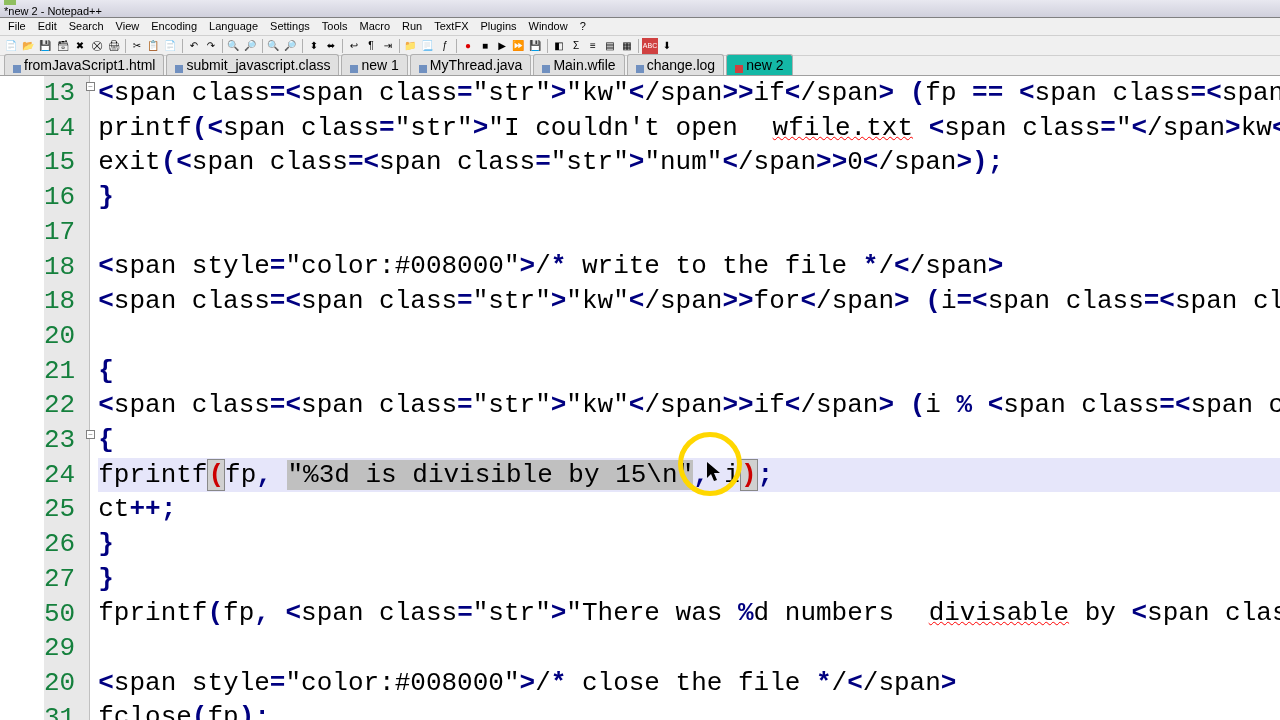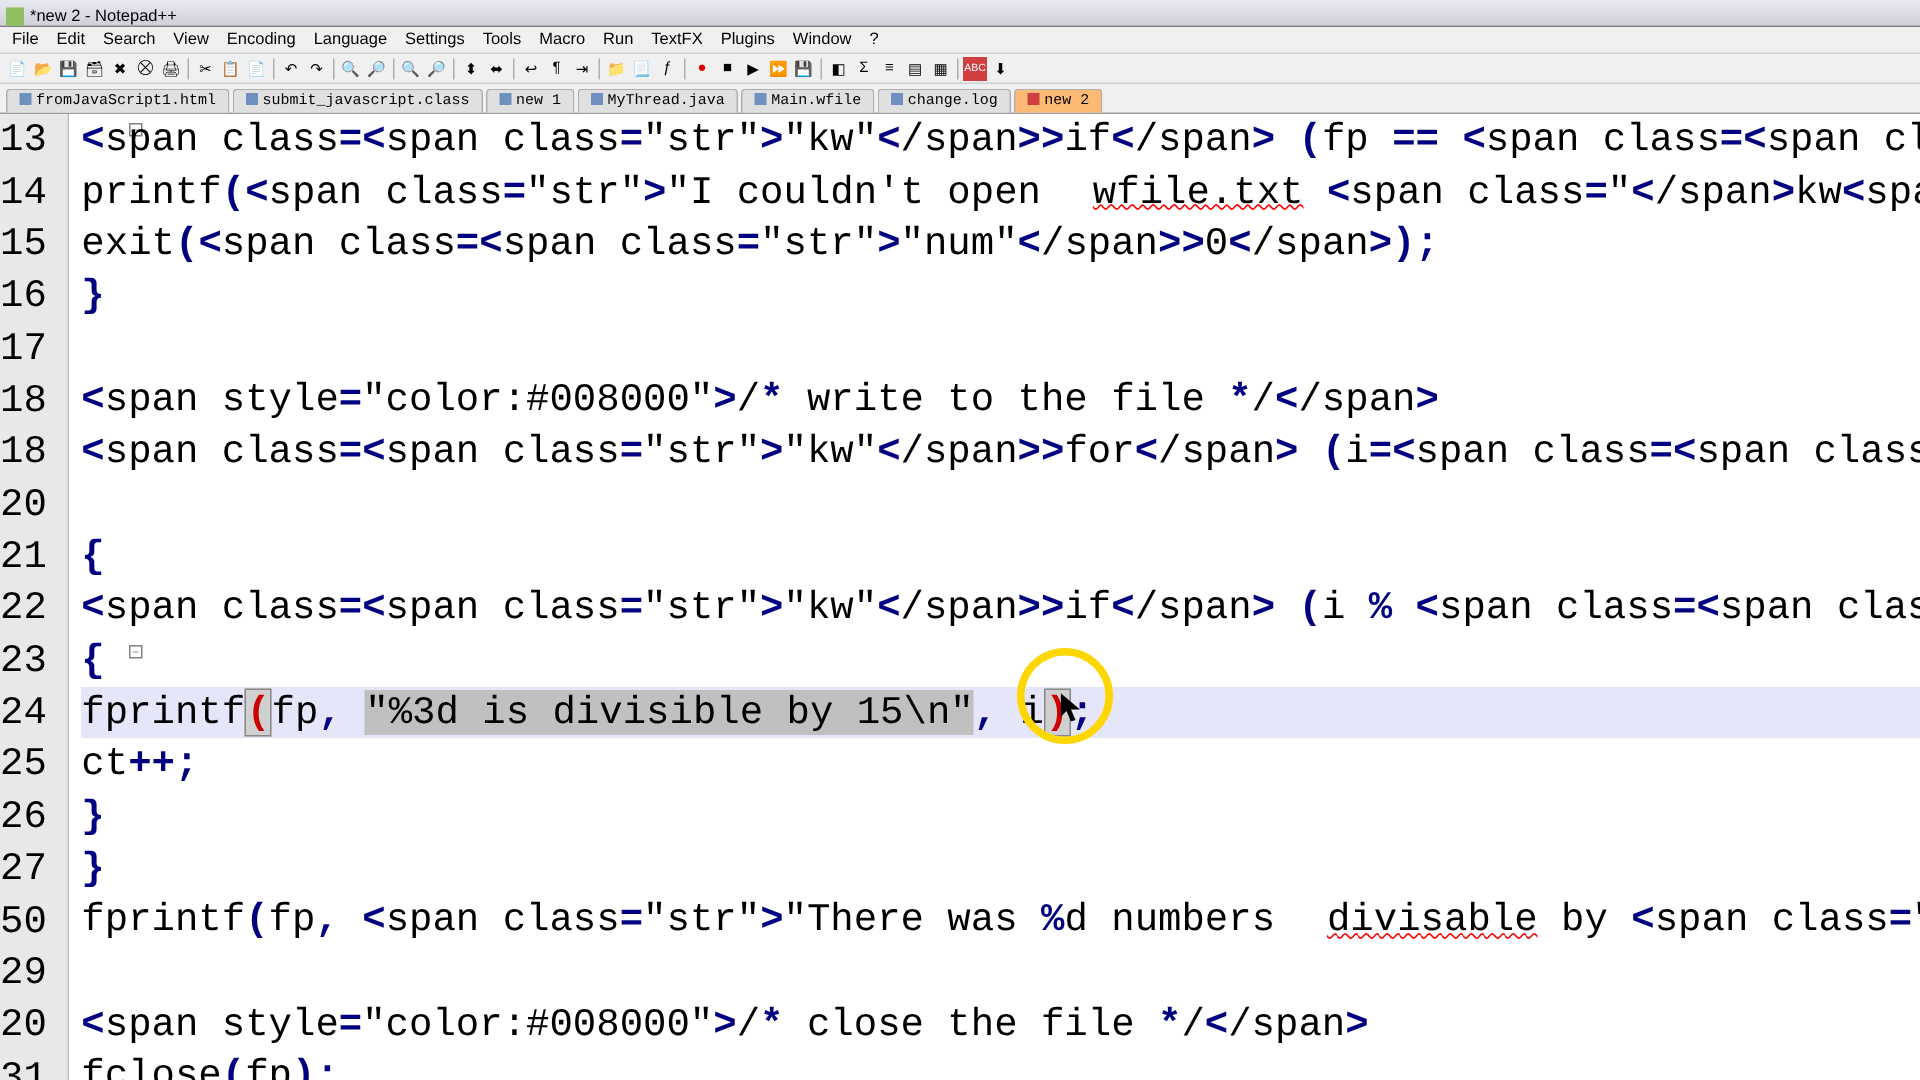--- a/index.html
+++ b/index.html
@@ -1,31 +1,31 @@
 <!DOCTYPE html>
 <html><head>
 <meta charset="utf-8">
 <style>
 * { margin:0; padding:0; box-sizing:border-box; }
 body { font-family:Tahoma,Arial,sans-serif; font-size:11px; background:#fff; width:1280px; height:720px; overflow:hidden; position:relative; }
-.titlebar { height:18px; background:linear-gradient(#e8e8f0,#d0d0dc); display:flex; align-items:flex-end; padding:0 4px; border-bottom:1px solid #808080; }
+.titlebar { height:18px; background:linear-gradient(#e8e8f0,#d0d0dc); display:flex; align-items:flex-start; padding:0 4px; border-bottom:1px solid #808080;flex-direction:column; }
 .titlebar .ticon { width:12px; height:12px; background:#8fbf5f; margin-right:4px; }
 .titlebar .ttext { font-size:11px; }
 .menubar { height:18px; background:#f0f0f0; display:flex; align-items:flex-start; padding:0 2px; border-bottom:1px solid #d0d0d0; }
 .menubar span { padding:2px 6px; cursor:default; }
 .toolbar { height:20px; background:#f0f0f0; display:flex; align-items:center; padding:0 4px; gap:1px; border-bottom:1px solid #d0d0d0; }
 .toolbar .tbtn { width:16px; height:16px; display:inline-flex; align-items:center; justify-content:center; font-size:10px; border:1px solid transparent; }
 .toolbar .sep { width:1px; height:14px; background:#b0b0b0; margin:0 2px; }
 .tabbar { height:20px; background:#f0f0f0; display:flex; align-items:flex-end; padding:0 4px; border-bottom:1px solid #a0a0a0; }
-.tab { padding:2px 8px; font-size:10px; background:#e0e0e0; border:1px solid #b0b0b0; border-bottom:none; margin-right:2px; border-radius:3px 3px 0 0; display:flex; align-items:flex-start; gap:3px;font-family:Liberation Mono, monospace; }
+.tab { padding:2px 8px; font-size:14px; background:#e0e0e0; border:1px solid #b0b0b0; border-bottom:none; margin-right:2px; border-radius:3px 3px 0 0; display:flex; align-items:flex-end; gap:3px; }
 .tab .ticon2 { width:8px; height:8px; background:#7090c0; }
-.tab.active { background:#fdba74; }
+.tab.active { background:#14b8a6; }
 .tab.active .ticon2 { background:#d04040; }
 .editor { display:flex; height:644px; background:#fff; position:relative; }
-.gutter { width:95px; background:#e8e8e8; border-right:1px solid #c0c0c0; text-align:right; padding-right:14px; font-family:'Consolas','Courier New',monospace; font-size:26px; color:#000000; line-height:34.7px; }
+.gutter { width:95px; background:#e8e8e8; border-right:1px solid #c0c0c0; text-align:right; padding-right:14px; font-family:'Consolas','Courier New',monospace; font-size:26px; color:#15803d; line-height:34.7px;margin-left:44px; }
 .fold { position:absolute; left:86px; top:0; width:10px; height:100%; }
 .fold .fm { position:absolute; left:0; width:9px; height:9px; border:1px solid #808080; background:#fff; font-size:8px; line-height:7px; text-align:center; color:#808080; }
 .code { flex:1; font-family:'Consolas','Courier New',monospace; font-size:26px; line-height:34.7px; padding-left:8px; white-space:pre; position:relative; }
 .ln { height:34.7px; position:relative; }
 .hl-line { background:#e6e6fa; }
 .op { color:#000080; font-weight:bold; }
 .br-hl { background:#d0d0d0; color:#cc0000; font-weight:bold; border:1px solid #888; }
 .sel { background:#c0c0c0; }
 .spell { text-decoration:underline wavy red; text-decoration-thickness:1px;margin-left:19px; }
 .cursor-ring { position:absolute; width:64px; height:64px; border:5px solid #ffd700; border-radius:50%; pointer-events:none; z-index:10; }

